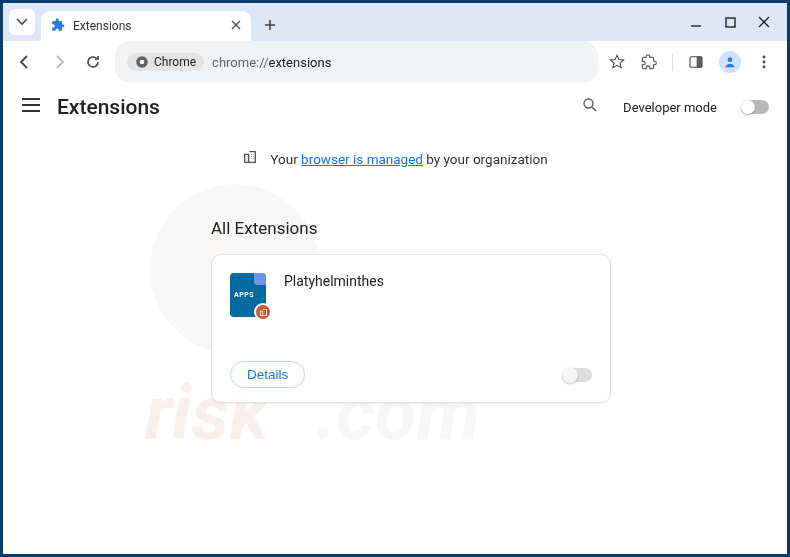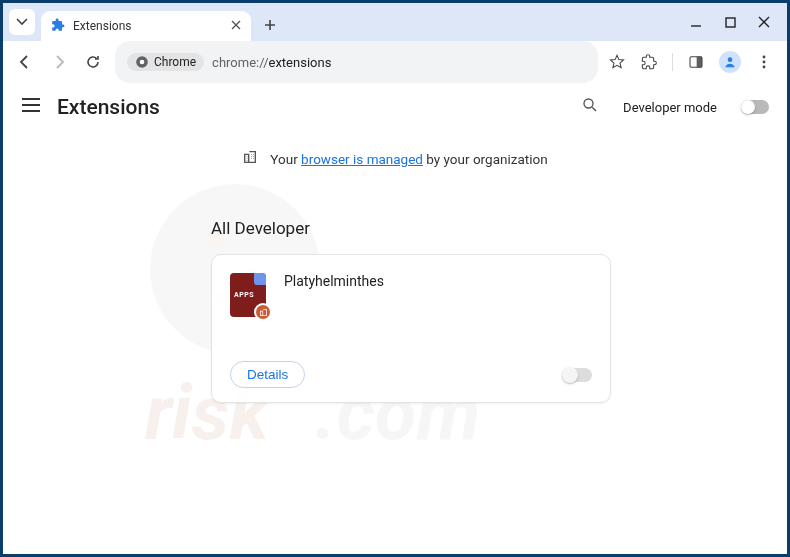--- a/index.html
+++ b/index.html
@@ -180,21 +180,21 @@
       box-shadow: 0 1px 2px rgba(0,0,0,.06);
       background: rgba(255,255,255,.9);
     }
     .ext-top { display:flex; gap: 18px; align-items:flex-start; min-height: 60px;}
     .ext-icon {
       position: relative;
       width: 36px; height: 44px;
     }
     .doc {
       width:36px; height:44px;
-      background:#7f1d1d;
+      background:#0369a1;
       border-radius:4px;
       position:relative;
     }
     .doc::before{
       content:""; position:absolute;
       right:0; top:0;
       width:12px;height:12px;
       background:#6f94ea;
       border-radius:0 4px 0 3px;
     }
@@ -391,21 +391,21 @@
     <span class="building-icon">
       <svg width="16" height="16" viewBox="0 0 24 24">
           <path fill="currentColor" d="M3 21V7h8V3h10v18H3Zm2-2h4V9H5v10Zm6 0h8V5h-8v14ZM7 11h1v1H7Zm0 3h1v1H7Zm0 3h1v1H7Zm7-9h1v1h-1Zm3 0h1v1h-1Zm-3 3h1v1h-1Zm3 0h1v1h-1Zm-3 3h1v1h-1Zm3 0h1v1h-1Z"></path>
         </svg>
     </span>
     <span>
       <span>Your </span><a href="#">browser is managed</a><span> by your organization</span>
     </span>
   </div>
 
-  <div class="section-title">All Developer</div>
+  <div class="section-title">All Extensions</div>
 
   <div class="ext-card">
     <div class="ext-top">
       <div class="ext-icon">
         <div class="doc">
           <span class="apps-label">APPS</span>
         </div>
         <div class="badge">
           <svg width="9" height="9" viewBox="0 0 24 24">
               <path d="M3 21V7h8V3h10v18H3Zm2-2h4V9H5v10Zm6 0h8V5h-8v14Z"></path>

